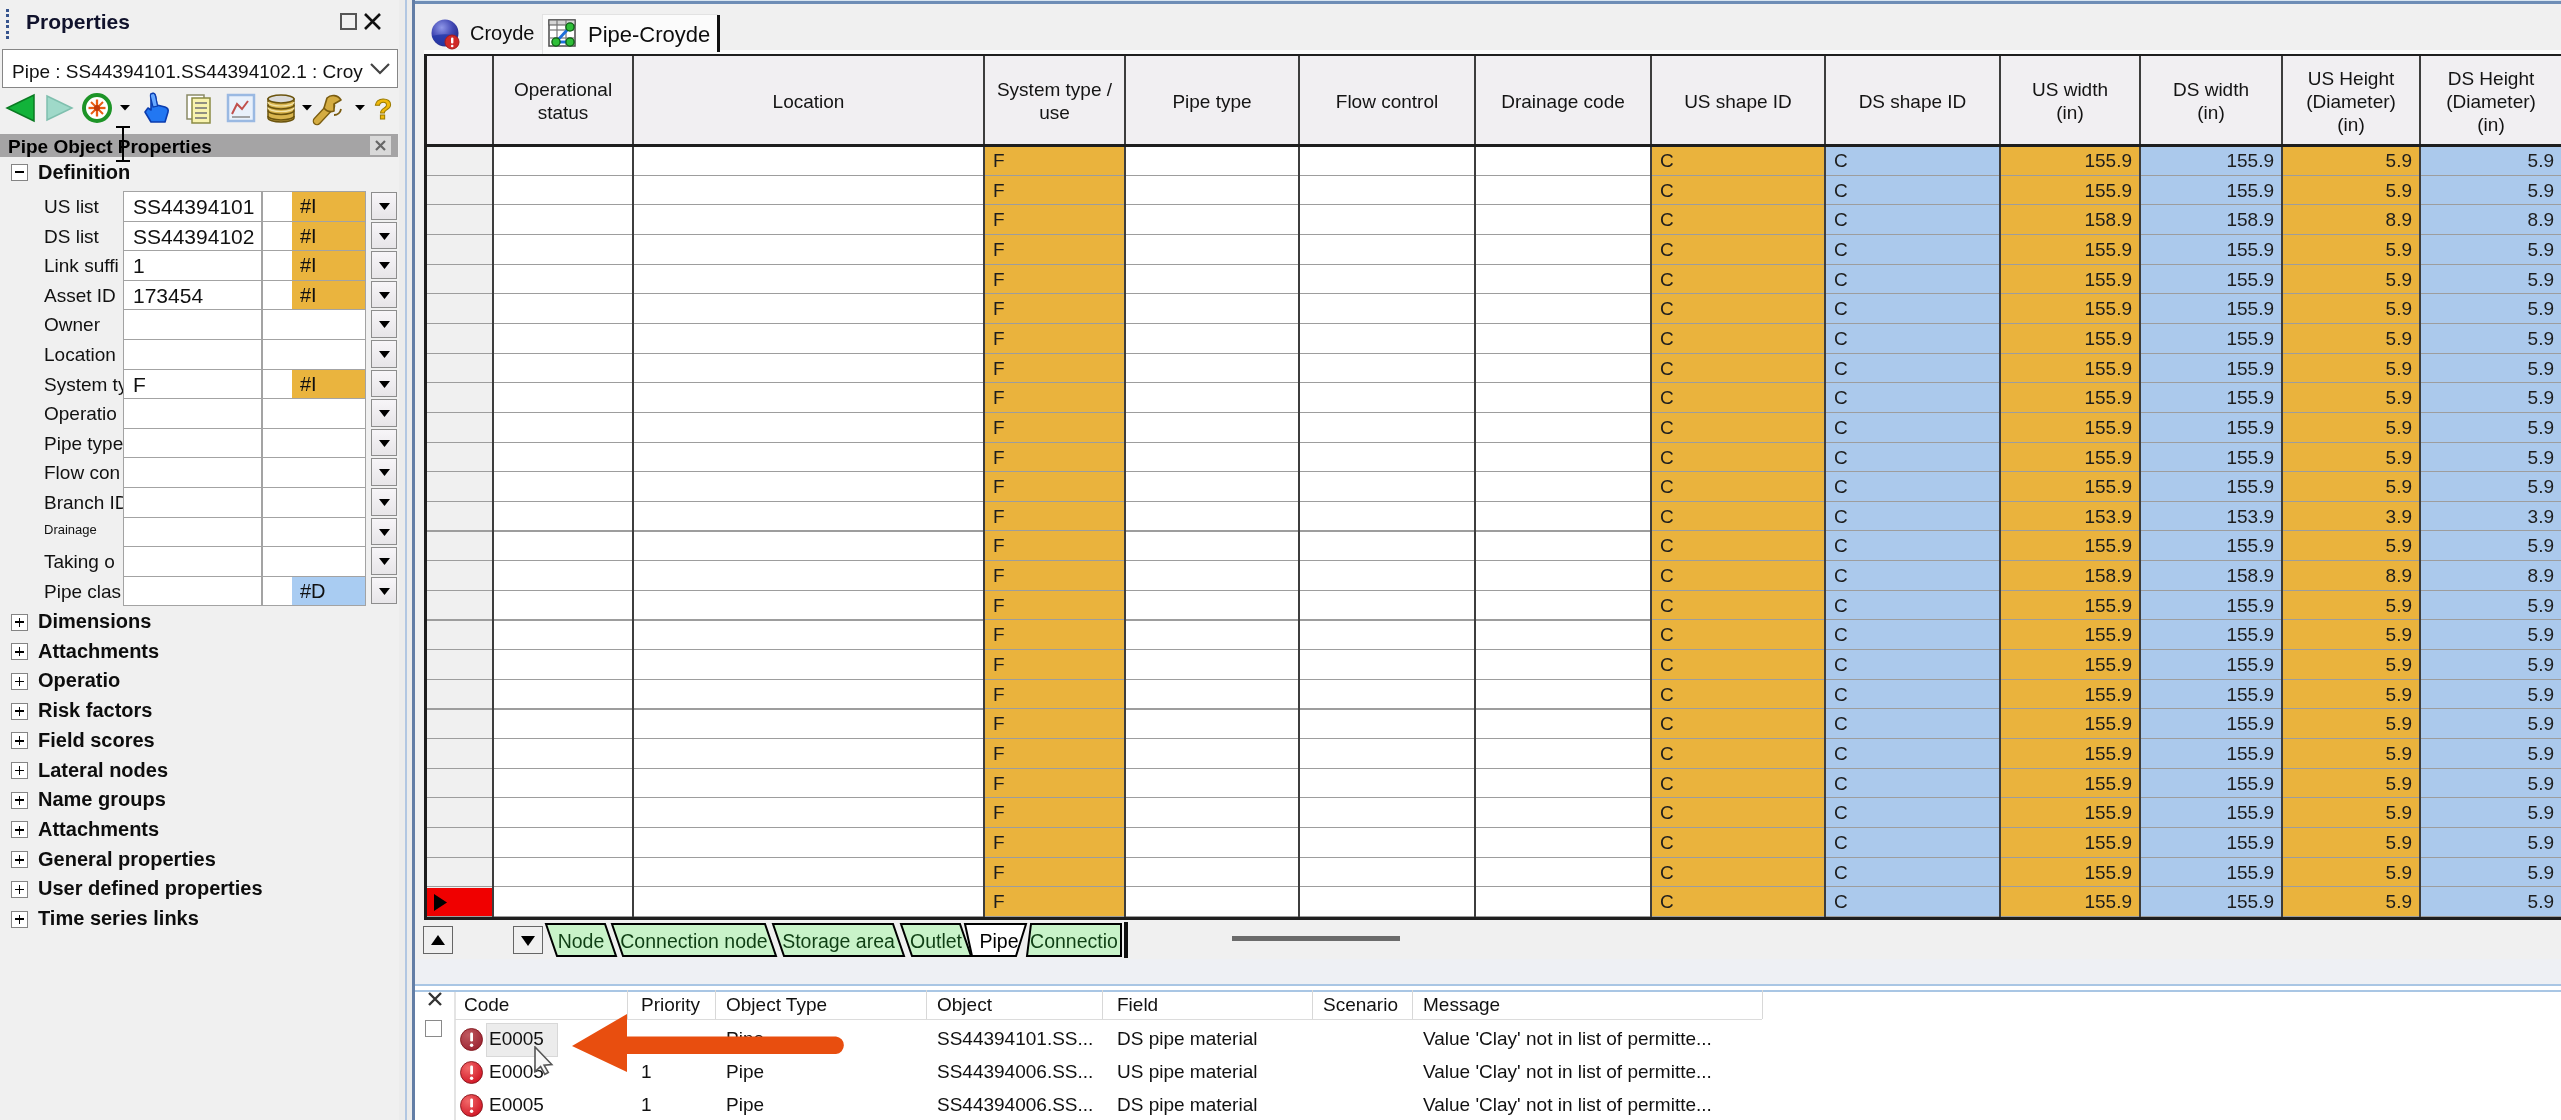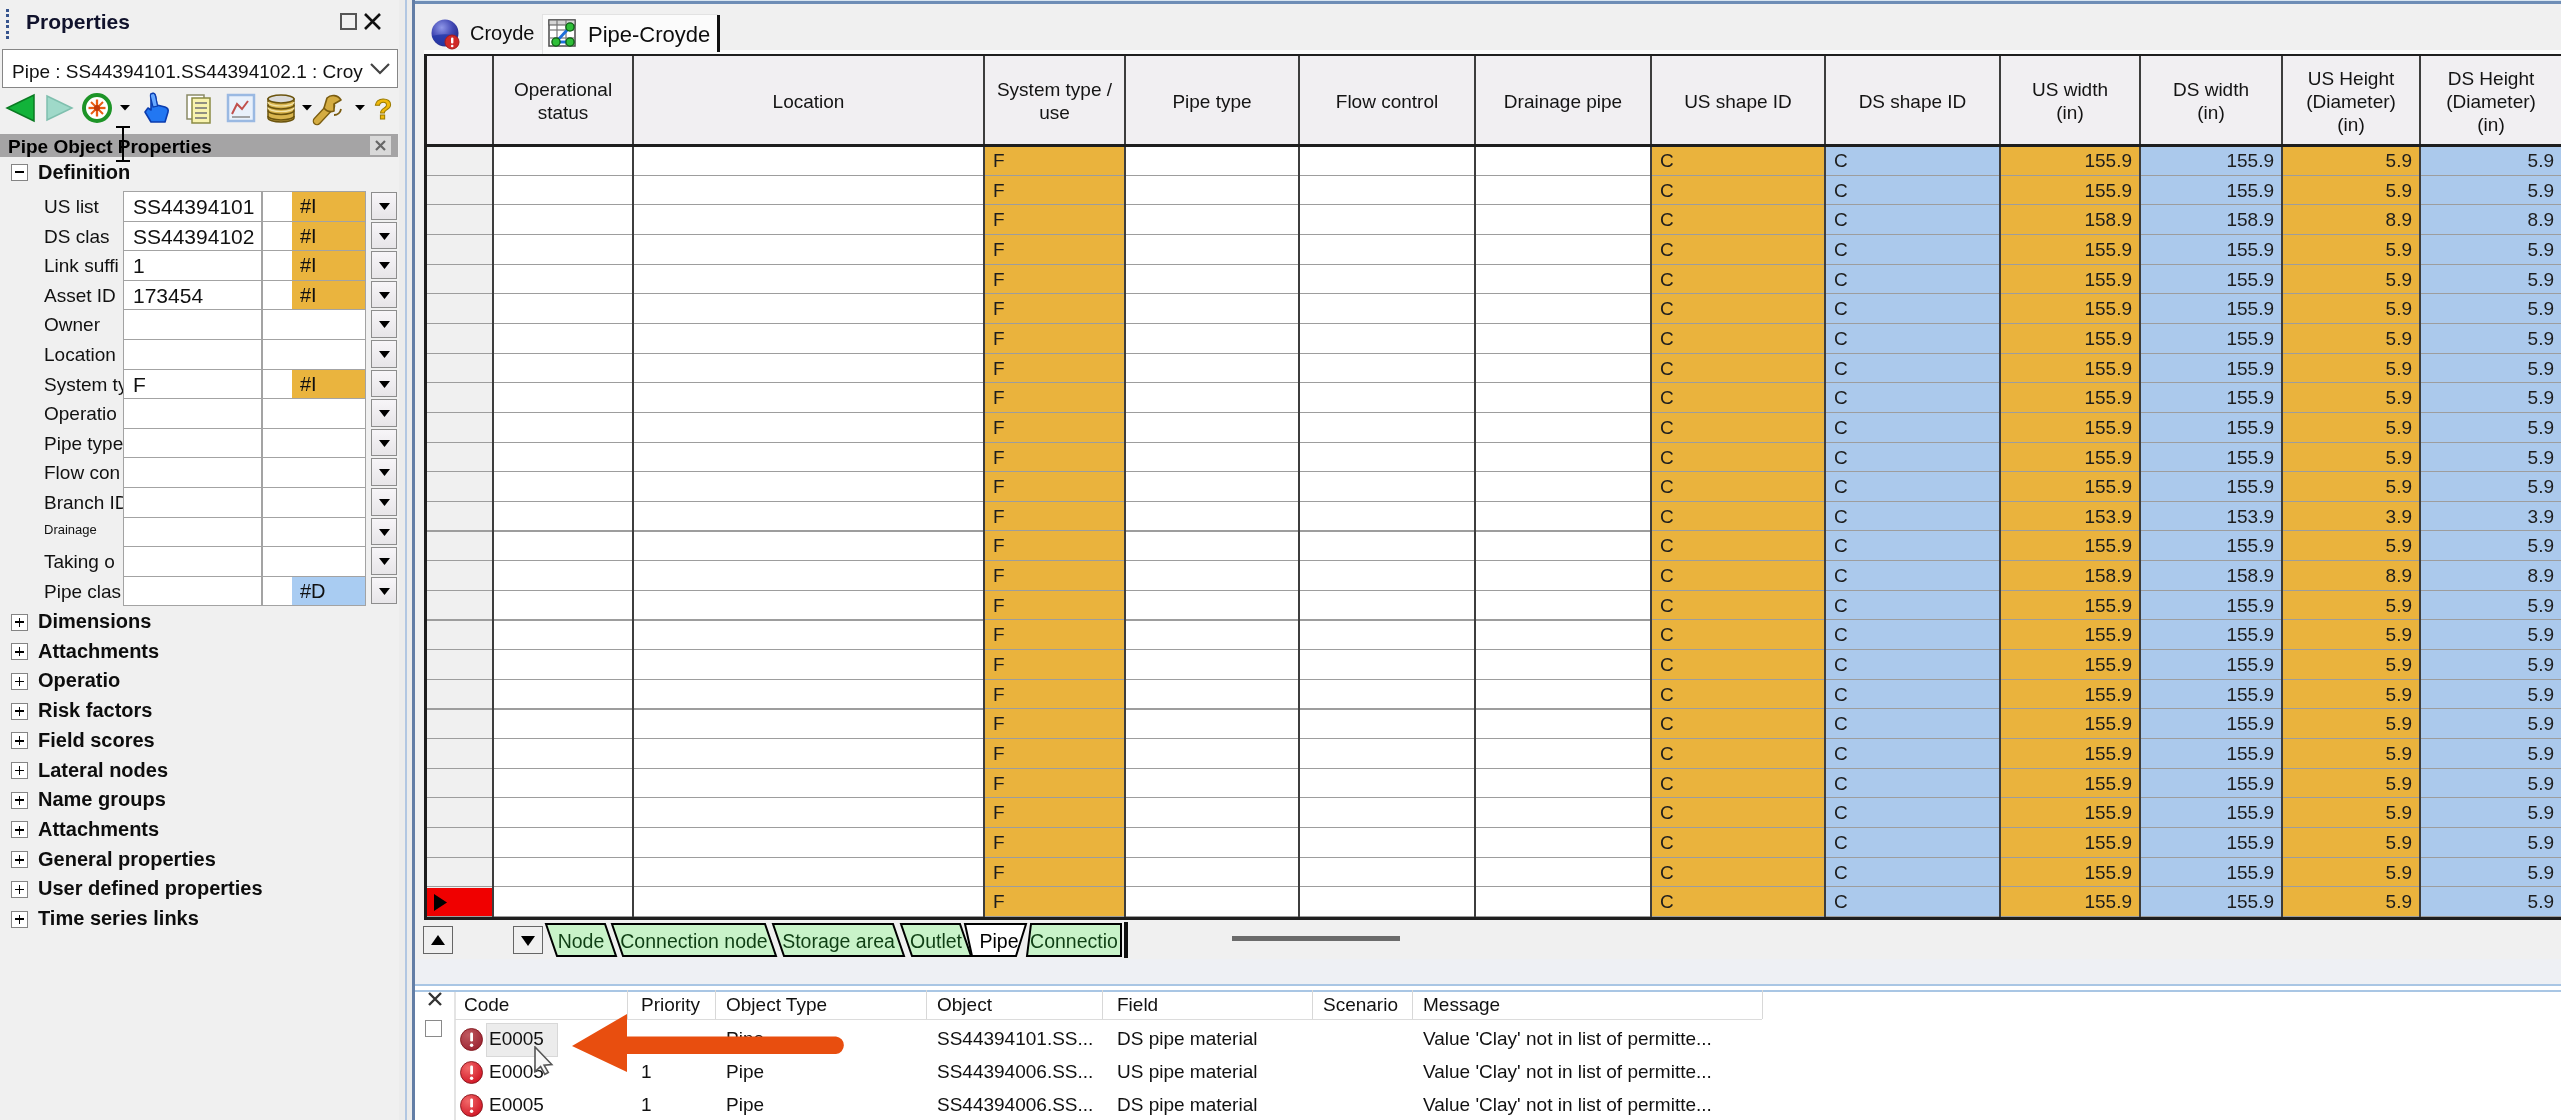--- a/index.html
+++ b/index.html
@@ -93,21 +93,21 @@
 <div class="abs nw" style="left:44px;top:196.0px;font-size:19px;font-weight:400;color:#111;width:79px;">US list</div>
 <div class="abs" style="left:123px;top:191.0px;width:139px;height:30.6px;background:#fff;border:1px solid #a3a3a3;"></div>
 <div class="abs nw" style="left:133px;top:195.0px;font-size:21px;font-weight:400;color:#111;">SS44394101</div>
 <div class="abs" style="left:262px;top:191.0px;width:31px;height:30.6px;background:#fff;border:1px solid #a3a3a3;"></div>
 <div class="abs" style="left:292px;top:191.0px;width:74px;height:30.6px;background:#eab43e;border:1px solid #a3a3a3;border-left:none;"></div>
 <div class="abs nw" style="left:300px;top:195.0px;font-size:20px;font-weight:400;color:#111;">#I</div>
 <div class="abs" style="left:371px;top:192.0px;width:26px;height:27.6px;background:linear-gradient(#f7f5f8,#e7e5e8);border:1px solid #8d8d8d;"></div>
 <svg class="abs" style="left:378px;top:202.0px" width="13" height="9">
     <polygon points="1,1 12,1 6.5,8" fill="#000"></polygon>
   </svg>
-<div class="abs nw" style="left:44px;top:225.6px;font-size:19px;font-weight:400;color:#111;width:79px;">DS clas</div>
+<div class="abs nw" style="left:44px;top:225.6px;font-size:19px;font-weight:400;color:#111;width:79px;">DS list</div>
 <div class="abs" style="left:123px;top:220.6px;width:139px;height:30.6px;background:#fff;border:1px solid #a3a3a3;"></div>
 <div class="abs nw" style="left:133px;top:224.6px;font-size:21px;font-weight:400;color:#111;">SS44394102</div>
 <div class="abs" style="left:262px;top:220.6px;width:31px;height:30.6px;background:#fff;border:1px solid #a3a3a3;"></div>
 <div class="abs" style="left:292px;top:220.6px;width:74px;height:30.6px;background:#eab43e;border:1px solid #a3a3a3;border-left:none;"></div>
 <div class="abs nw" style="left:300px;top:224.6px;font-size:20px;font-weight:400;color:#111;">#I</div>
 <div class="abs" style="left:371px;top:221.6px;width:26px;height:27.6px;background:linear-gradient(#f7f5f8,#e7e5e8);border:1px solid #8d8d8d;"></div>
 <svg class="abs" style="left:378px;top:231.6px" width="13" height="9">
     <polygon points="1,1 12,1 6.5,8" fill="#000"></polygon>
   </svg>
 <div class="abs nw" style="left:44px;top:255.2px;font-size:19px;font-weight:400;color:#111;width:79px;">Link suffi</div>
@@ -294,21 +294,21 @@
 <circle cx="8" cy="23" r="4.1" fill="#2fbe38" stroke="#0a5c11" stroke-width="1.3"></circle>
 <circle cx="22" cy="23" r="4.1" fill="#2fbe38" stroke="#0a5c11" stroke-width="1.3"></circle>
 </svg>
 <div class="abs nw" style="left:588px;top:22px;font-size:22px;font-weight:400;color:#0d0d0d;">Pipe-Croyde</div>
 <div class="abs" style="left:424px;top:56.0px;width:2137px;height:90.0px;background:#f1eff2;"></div>
 <div class="abs" style="left:493px;top:56.0px;width:140px;height:90.0px;display:flex;align-items:center;justify-content:center;text-align:center;font-size:19px;line-height:23px;color:#141414;">Operational<br>status</div>
 <div class="abs" style="left:633px;top:56.0px;width:351px;height:90.0px;display:flex;align-items:center;justify-content:center;text-align:center;font-size:19px;line-height:23px;color:#141414;">Location</div>
 <div class="abs" style="left:984px;top:56.0px;width:141px;height:90.0px;display:flex;align-items:center;justify-content:center;text-align:center;font-size:19px;line-height:23px;color:#141414;">System type /<br>use</div>
 <div class="abs" style="left:1125px;top:56.0px;width:174px;height:90.0px;display:flex;align-items:center;justify-content:center;text-align:center;font-size:19px;line-height:23px;color:#141414;">Pipe type</div>
 <div class="abs" style="left:1299px;top:56.0px;width:176px;height:90.0px;display:flex;align-items:center;justify-content:center;text-align:center;font-size:19px;line-height:23px;color:#141414;">Flow control</div>
-<div class="abs" style="left:1475px;top:56.0px;width:176px;height:90.0px;display:flex;align-items:center;justify-content:center;text-align:center;font-size:19px;line-height:23px;color:#141414;">Drainage pipe</div>
+<div class="abs" style="left:1475px;top:56.0px;width:176px;height:90.0px;display:flex;align-items:center;justify-content:center;text-align:center;font-size:19px;line-height:23px;color:#141414;">Drainage code</div>
 <div class="abs" style="left:1651px;top:56.0px;width:174px;height:90.0px;display:flex;align-items:center;justify-content:center;text-align:center;font-size:19px;line-height:23px;color:#141414;">US shape ID</div>
 <div class="abs" style="left:1825px;top:56.0px;width:175px;height:90.0px;display:flex;align-items:center;justify-content:center;text-align:center;font-size:19px;line-height:23px;color:#141414;">DS shape ID</div>
 <div class="abs" style="left:2000px;top:56.0px;width:140px;height:90.0px;display:flex;align-items:center;justify-content:center;text-align:center;font-size:19px;line-height:23px;color:#141414;">US width<br>(in)</div>
 <div class="abs" style="left:2140px;top:56.0px;width:142px;height:90.0px;display:flex;align-items:center;justify-content:center;text-align:center;font-size:19px;line-height:23px;color:#141414;">DS width<br>(in)</div>
 <div class="abs" style="left:2282px;top:56.0px;width:138px;height:90.0px;display:flex;align-items:center;justify-content:center;text-align:center;font-size:19px;line-height:23px;color:#141414;">US Height<br>(Diameter)<br>(in)</div>
 <div class="abs" style="left:2420px;top:56.0px;width:142px;height:90.0px;display:flex;align-items:center;justify-content:center;text-align:center;font-size:19px;line-height:23px;color:#141414;">DS Height<br>(Diameter)<br>(in)</div>
 <div class="abs" style="left:424px;top:146.0px;width:69px;height:770.9px;background:#f0f0f0;"></div>
 <div class="abs" style="left:493px;top:146.0px;width:2068px;height:29.65px;background:#fff;"></div>
 <div class="abs" style="left:493px;top:175.65px;width:2068px;height:29.65px;background:#fff;"></div>
 <div class="abs" style="left:493px;top:205.3px;width:2068px;height:29.65px;background:#fff;"></div>

